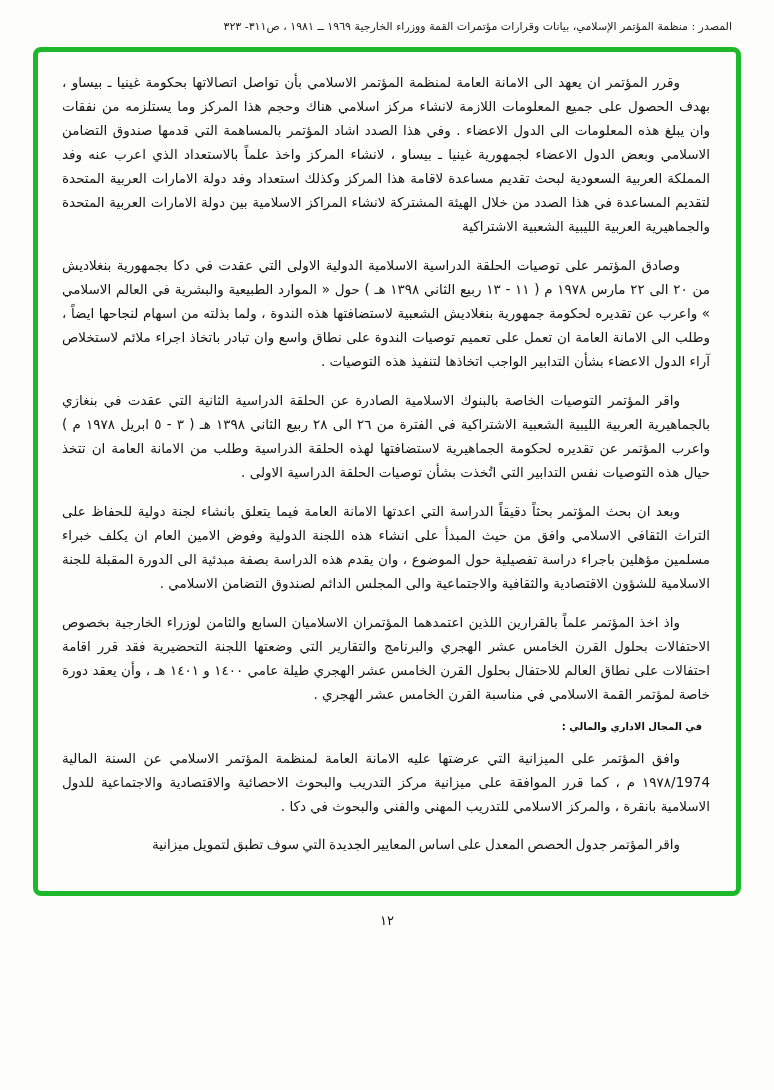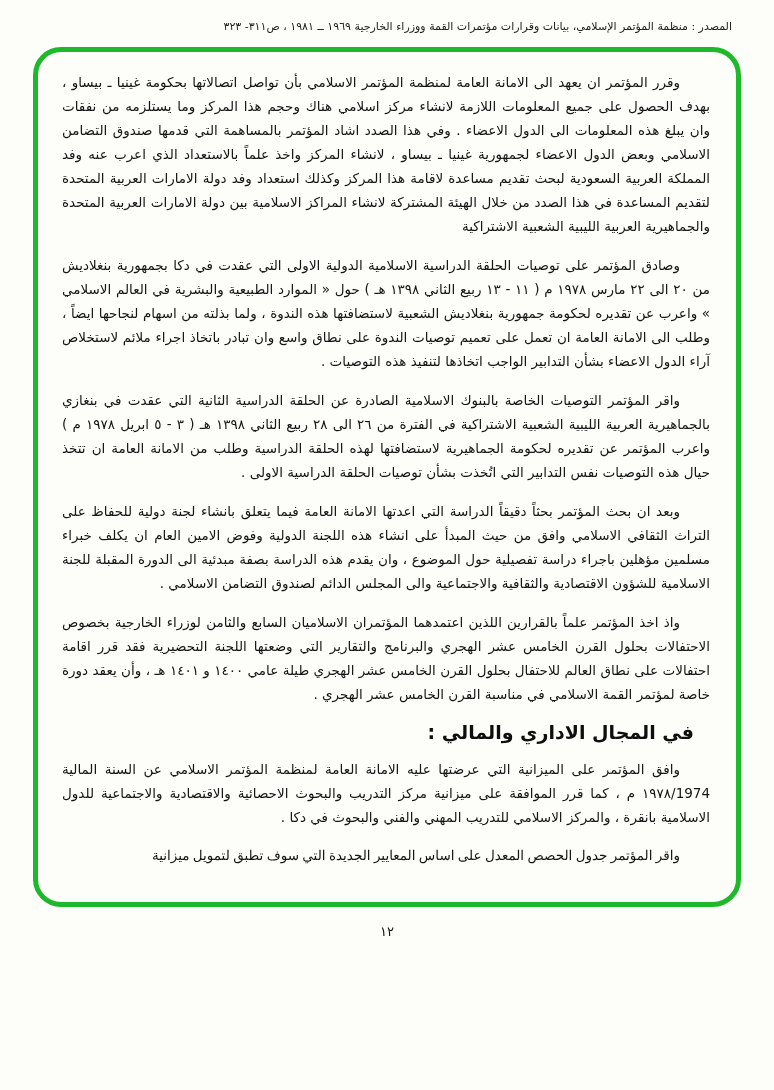--- a/index.html
+++ b/index.html
@@ -26,37 +26,37 @@
   }
   .doc-source {
     font-size: 11px;
     margin-top: 4px;
     text-align: right;
     color: #1c1c1c;
   }
   .frame {
     margin: 12px 33px 0 33px;
     border: 5px solid #1eb82b;
-    border-radius: 28px;
+    border-radius: 8px;
     padding: 18px 26px 18px 24px;
     box-sizing: border-box;
   }
   .frame p {
     margin: 0 0 15px 0;
     font-size: 13.5px;
     line-height: 1.78;
     text-align: justify;
     text-indent: 30px;
     color: #141414;
   }
   .frame p:last-child { margin-bottom: 16px; font-family: Liberation Serif, serif; }
   .section-heading {
-    font-size: 19px;
+    font-size: 10px;
     font-weight: bold;
-    margin: 2px 16px 14px 0;
+    margin: 2px 8px 14px 0;
     text-align: right;
     color: #0e0e0e;
   }
   .footer { text-align: center; padding: 14px 0 14px 0; }
   .page-number {
     display: inline-block;
     font-weight: normal;
     font-size: 13px;
     color: #111;
   }

